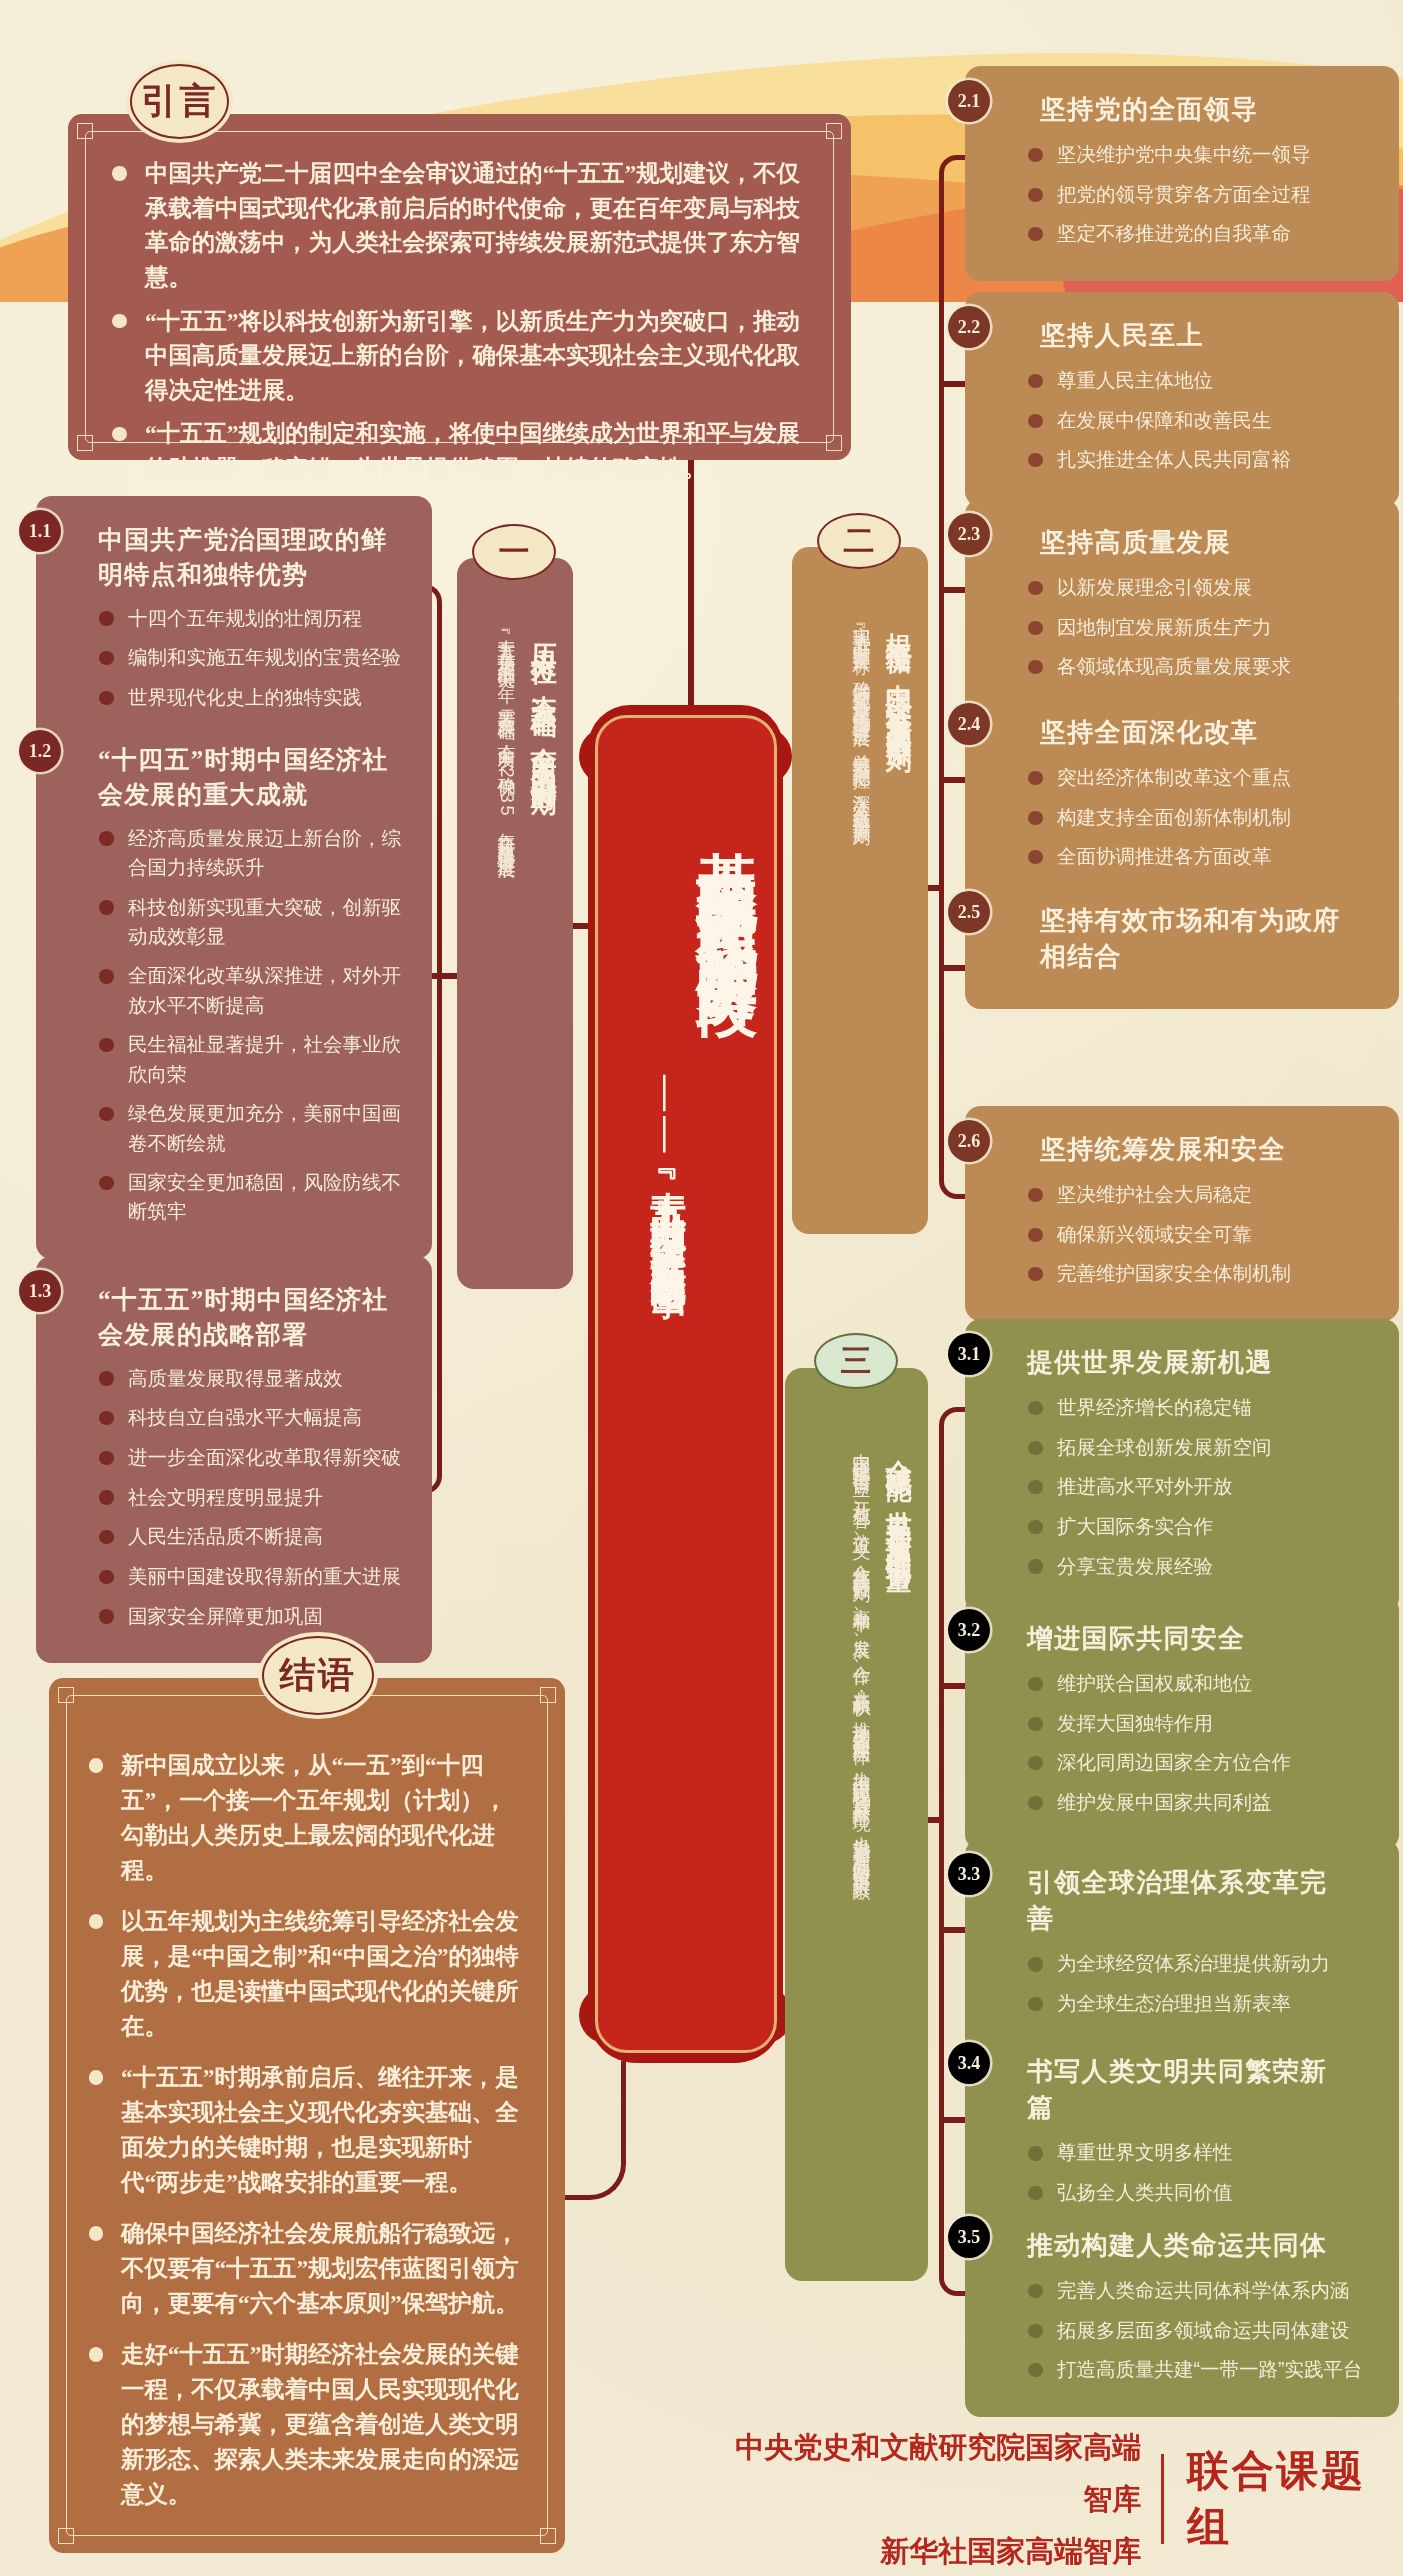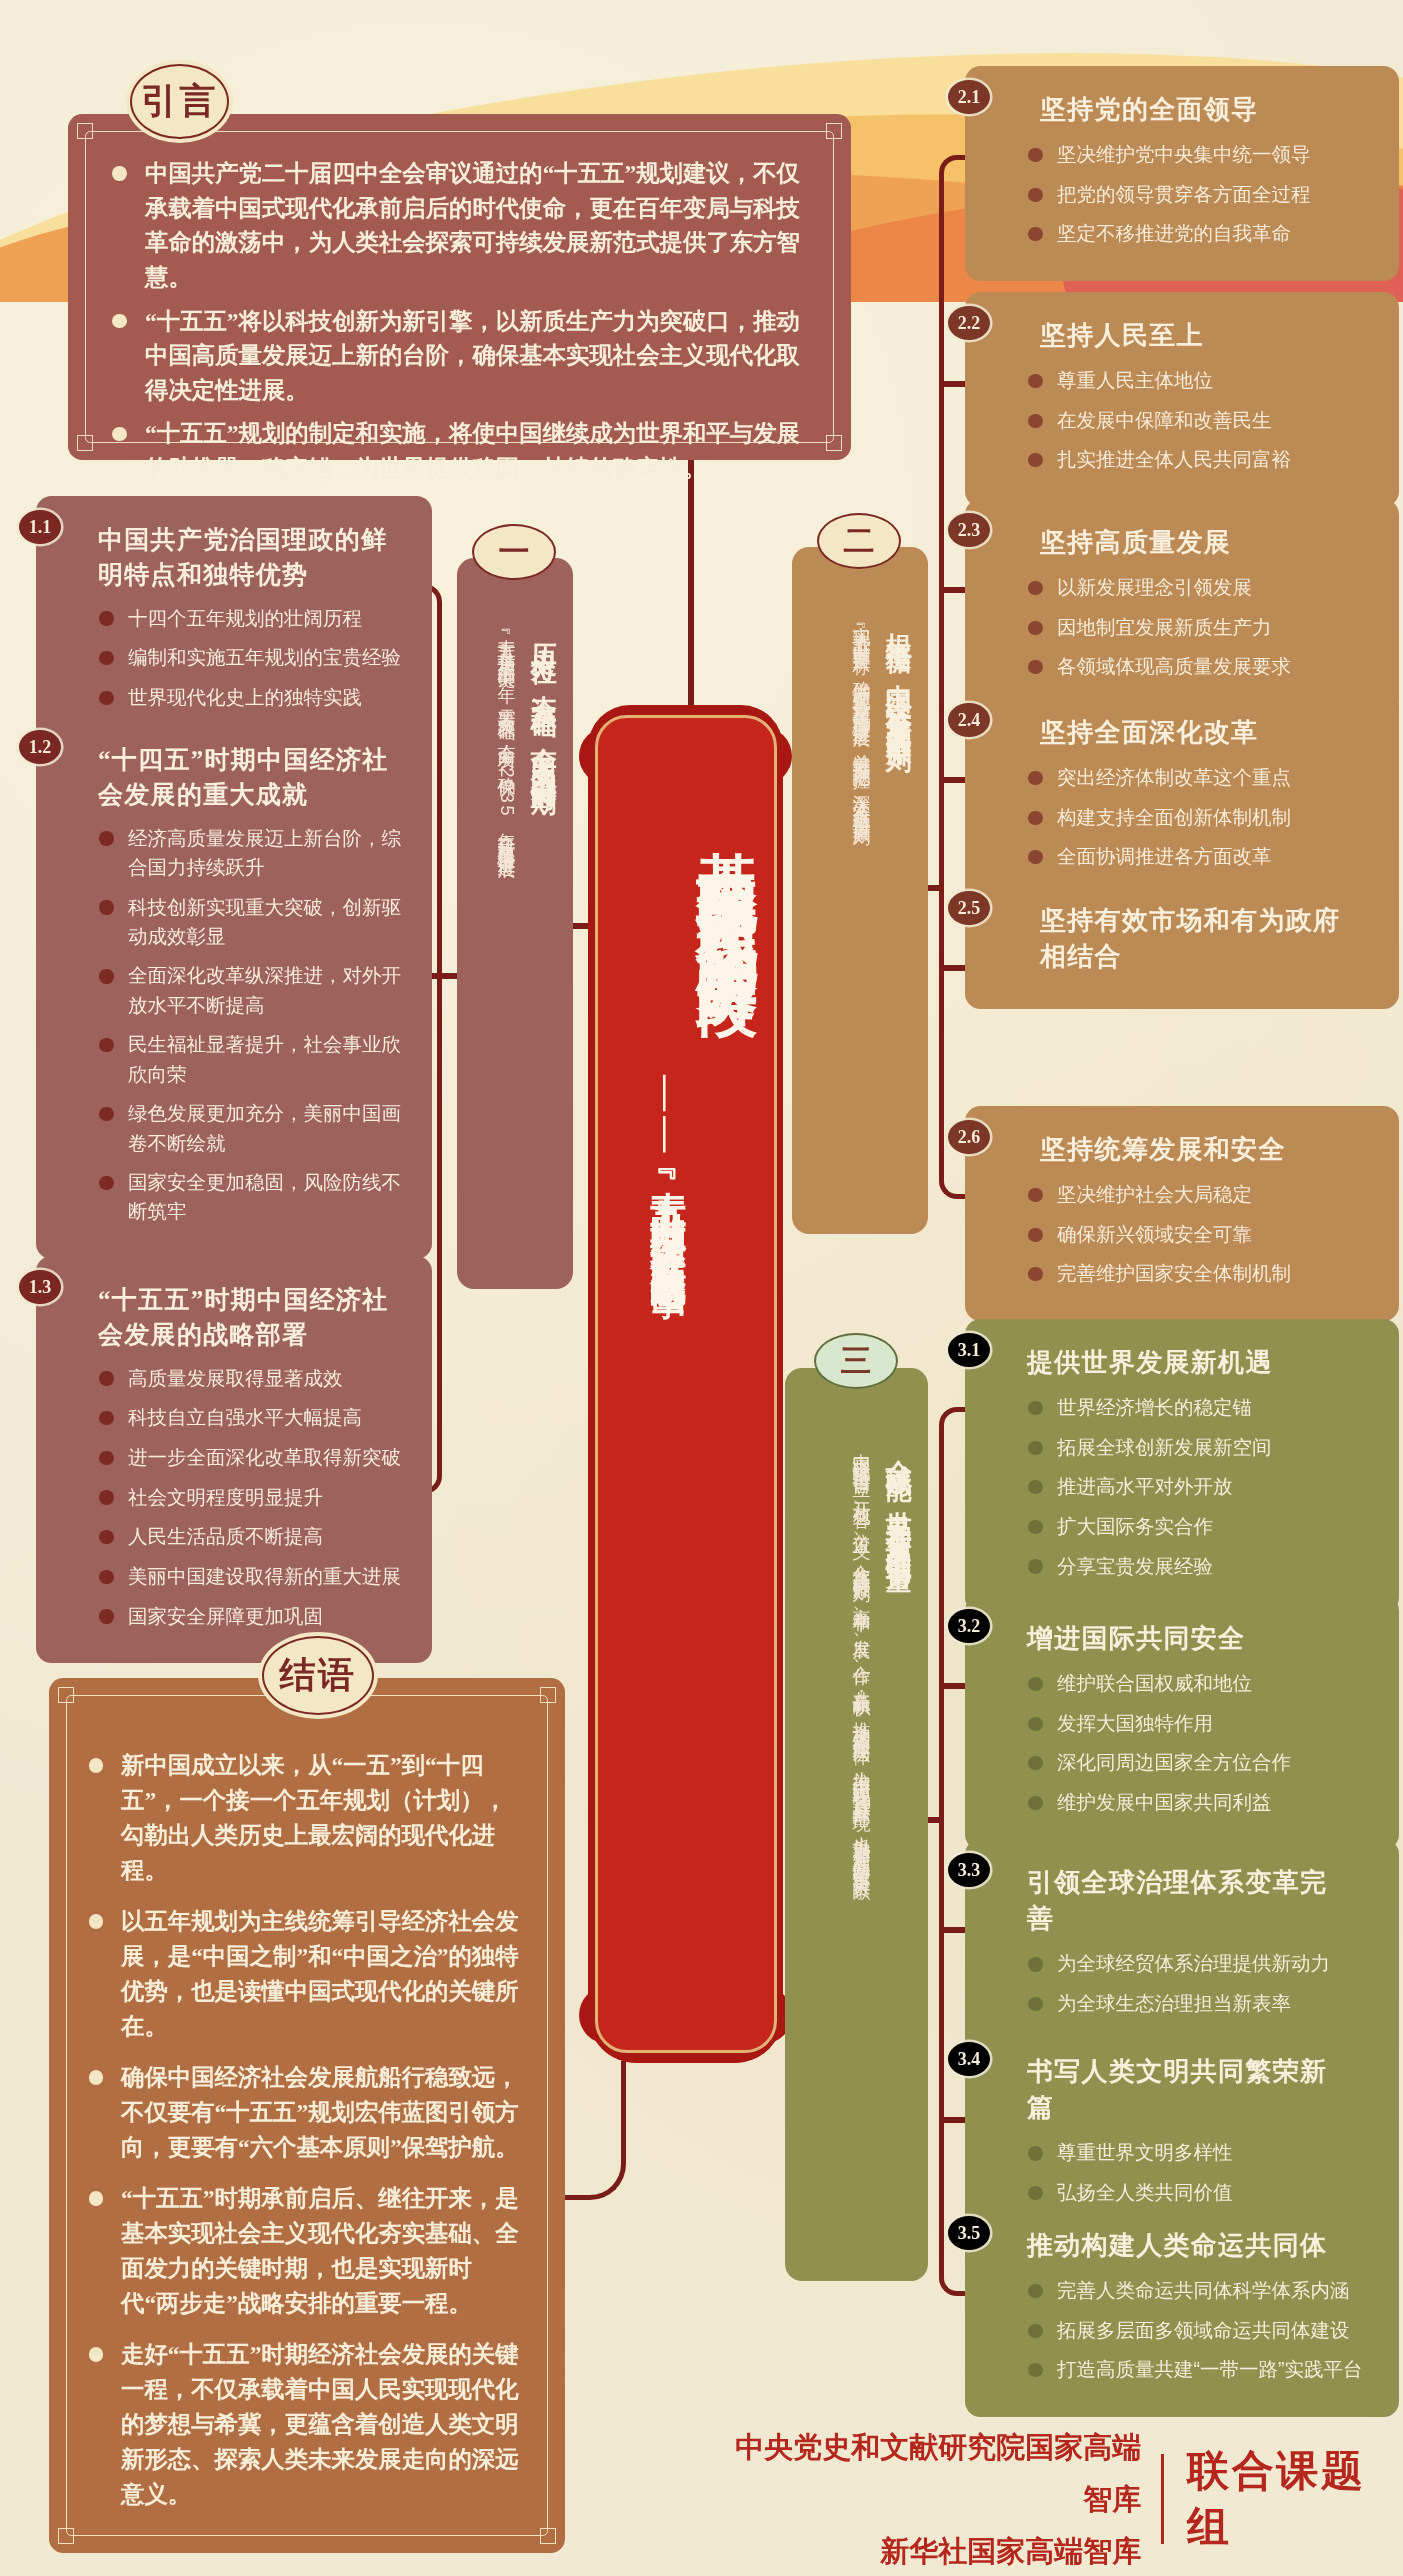--- a/index.html
+++ b/index.html
@@ -65,21 +65,21 @@
               font-family:"Liberation Serif","DejaVu Serif",serif; font-weight:bold; }
   .intro li::before { content:""; position:absolute; left:1.3px; top:10.4px; width:14.3px; height:14.3px; border-radius:50%; background:#f3e7c6; }
   .concl { left:49px; top:1678px; width:516px; height:875px; background:#b26e43; }
   .concl ul { list-style:none; padding:70px 36px 0 40px; }
   .concl li { position:relative; padding-left:32px; font-size:23.4px; line-height:1.5; margin-bottom:15.6px;
               font-family:"Liberation Serif","DejaVu Serif",serif; font-weight:bold; }
   .concl li::before { content:""; position:absolute; left:0; top:10.4px; width:14.3px; height:14.3px; border-radius:50%; background:#f3e7c6; }
   
   .sub { position:absolute; z-index:2; border-radius:15.6px; padding:26px 26px 22px 62px; }
   .sub .badge {
-    position:absolute; left:-17px; top:14.3px; width:42px; height:34px; border-radius:50%;
+    position:absolute; left:-17px; top:14.3px; width:42px; height:42px; border-radius:50%;
     display:flex; align-items:center; justify-content:center; color:#f6ecd9;
     font-family:"Liberation Serif","DejaVu Serif",serif; font-size:18px; font-weight:bold;
     box-shadow:0 0 0 2.6px rgba(241,233,210,.85);
   }
   .sub h3 { font-size:25px; line-height:1.4; font-weight:bold; margin-bottom:11.7px; max-width:315px;
             font-family:"Liberation Serif","DejaVu Serif",serif; letter-spacing:1.3px; color:#f8efdc; }
   .sub ul { list-style:none; }
   .sub li { position:relative; padding-left:30px; font-size:19.5px; line-height:1.5; margin-bottom:10.4px; color:#f6ecd9; }
   .sub li::before { content:""; position:absolute; left:1.3px; top:7.8px; width:14.3px; height:14.3px; border-radius:50%; }
   
@@ -381,22 +381,22 @@
   <section class="panel concl framed">
     <div class="frame">
       <span class="c c1"></span>
         <span class="c c2"></span>
         <span class="c c3"></span>
         <span class="c c4"></span>
     </div>
     <ul>
       <li>新中国成立以来，从“一五”到“十四五”，一个接一个五年规划（计划），勾勒出人类历史上最宏阔的现代化进程。</li>
       <li>以五年规划为主线统筹引导经济社会发展，是“中国之制”和“中国之治”的独特优势，也是读懂中国式现代化的关键所在。</li>
+      <li>“十五五”时期承前启后、继往开来，是基本实现社会主义现代化夯实基础、全面发力的关键时期，也是实现新时代“两步走”战略安排的重要一程。</li>
       <li>确保中国经济社会发展航船行稳致远，不仅要有“十五五”规划宏伟蓝图引领方向，更要有“六个基本原则”保驾护航。</li>
-      <li>“十五五”时期承前启后、继往开来，是基本实现社会主义现代化夯实基础、全面发力的关键时期，也是实现新时代“两步走”战略安排的重要一程。</li>
       <li>走好“十五五”时期经济社会发展的关键一程，不仅承载着中国人民实现现代化的梦想与希冀，更蕴含着创造人类文明新形态、探索人类未来发展走向的深远意义。</li>
     </ul>
   </section>
 
   <div class="credits">
     <div class="credit-lines">
       <div>中央党史和文献研究院国家高端智库</div>
       <div>新华社国家高端智库</div>
     </div>
     <div class="credit-divider"></div>

